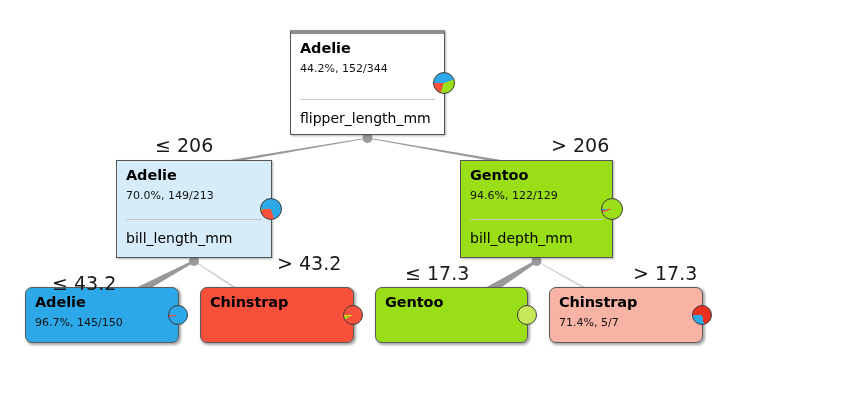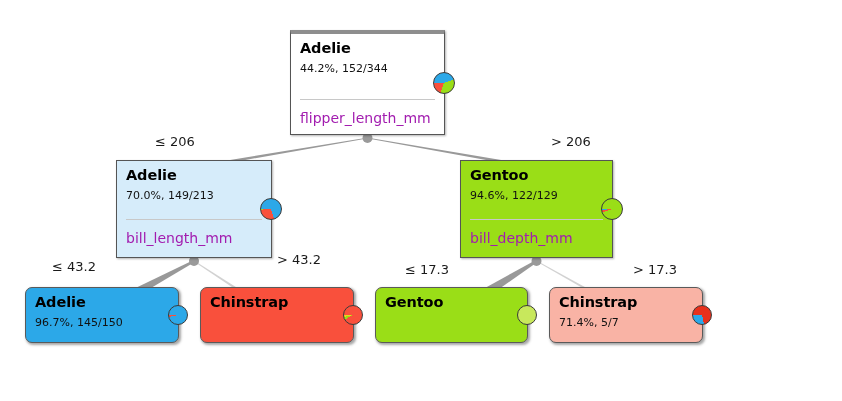--- a/index.html
+++ b/index.html
@@ -72,34 +72,34 @@
     position: absolute;
     left: 9px;
     right: 9px;
     height: 1px;
     background: #c8c8c8;
   }
   .node-attr {
     position: absolute;
     left: 9px;
     font-size: 14px;
-    color: #a21caf;
+    color: #000000;
     white-space: nowrap;
     text-align: right;
   }
   .pie {
     position: absolute;
     border-radius: 50%;
     border: 1px solid #3a3a3a;
     box-sizing: border-box;
     z-index: 7;
   }
   .edge-label {
     position: absolute;
-    font-size: 13px;
+    font-size: 19px;
     color: #1a1a1a;
     white-space: nowrap;
     z-index: 6;
   }
 </style>
 </head>
 <body>
 
 <div id="canvas">
   <svg id="edge-layer" viewBox="0 0 842 401">
@@ -161,17 +161,17 @@
     <div class="pie" style="width: 20px; height: 20px; left: 517px; top: 305px; background: conic-gradient(from -90deg, rgb(200, 232, 92) 0deg, rgb(200, 232, 92) 360deg);"></div>
     <div class="node leaf" style="left: 549px; top: 287px; width: 154px; height: 56px; background: rgb(249, 179, 165);">
       <div class="node-inner">
         <div class="node-title">Chinstrap</div>
         <div class="node-stats">71.4%, 5/7</div>
       </div>
     </div>
     <div class="pie" style="width: 20px; height: 20px; left: 692px; top: 305px; background: conic-gradient(from -90deg, rgb(232, 48, 28) 0deg, rgb(232, 48, 28) 257.14deg, rgb(44, 168, 232) 257.14deg, rgb(44, 168, 232) 360deg);"></div>
     <div class="edge-label" style="left: 155px; top: 134px;">≤ 206</div>
     <div class="edge-label" style="left: 551px; top: 134px;">&gt; 206</div>
-    <div class="edge-label" style="left: 52px; top: 259px;">≤ 43.2</div>
+    <div class="edge-label" style="left: 52px; top: 272px;">≤ 43.2</div>
     <div class="edge-label" style="left: 277px; top: 252px;">&gt; 43.2</div>
     <div class="edge-label" style="left: 405px; top: 262px;">≤ 17.3</div>
     <div class="edge-label" style="left: 633px; top: 262px;">&gt; 17.3</div>
   </div>
 
 </body></html>

